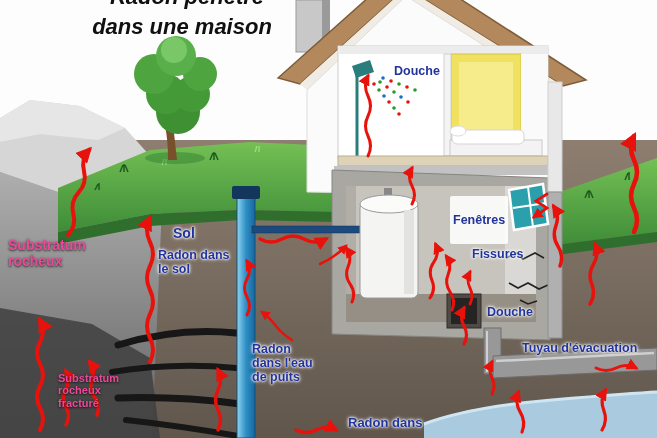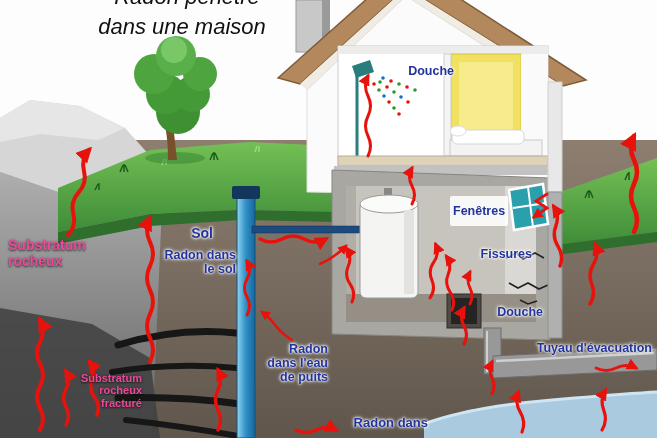--- a/index.html
+++ b/index.html
@@ -1,26 +1,26 @@
 <!DOCTYPE html>
 <html><head>
 <meta charset="utf-8">
 <style>
   *{margin:0;padding:0;box-sizing:border-box}
   html,body{background:#777;font-family:"Liberation Sans",sans-serif}
   #stage{position:relative;width:657px;height:438px;overflow:hidden;background:#fff;margin:0 auto}
   #art{position:absolute;left:0;top:0}
   .lbl{position:absolute;color:#22339b;font-size:12.5px;font-weight:bold;line-height:1.12;
-       text-align:right;white-space:pre-line;
+       text-align:left;white-space:pre-line;
        text-shadow:0 0 2px #fff,0 0 3px #fff,0 0 4px rgba(255,255,255,.9)}
   .lbl.white{color:#ec4899;text-shadow:0 1px 2px rgba(0,0,0,.55),0 0 3px rgba(0,0,0,.35)}
   .lbl.big{font-size:14px}
   .lbl.small{font-size:11px}
-  .lbl.chip{background:rgba(255,255,255,.88);padding:8px 3px;border-radius:2px;text-shadow:none}
-  .title{position:absolute;color:#101010;font-weight:normal;font-style:italic;font-size:22px;
+  .lbl.chip{background:rgba(255,255,255,.88);padding:17px 3px;border-radius:2px;text-shadow:none}
+  .title{position:absolute;color:#101010;font-weight:bold;font-style:italic;font-size:22px;
          line-height:1.3;text-align:center;white-space:pre-line;text-shadow:none}
 </style>
 </head>
 <body>
 
 <div id="stage">
 
 <svg id="art" width="657" height="438" viewBox="0 0 657 438">
   <defs>
     <linearGradient id="soilG" x1="0" y1="0" x2="0" y2="1">

